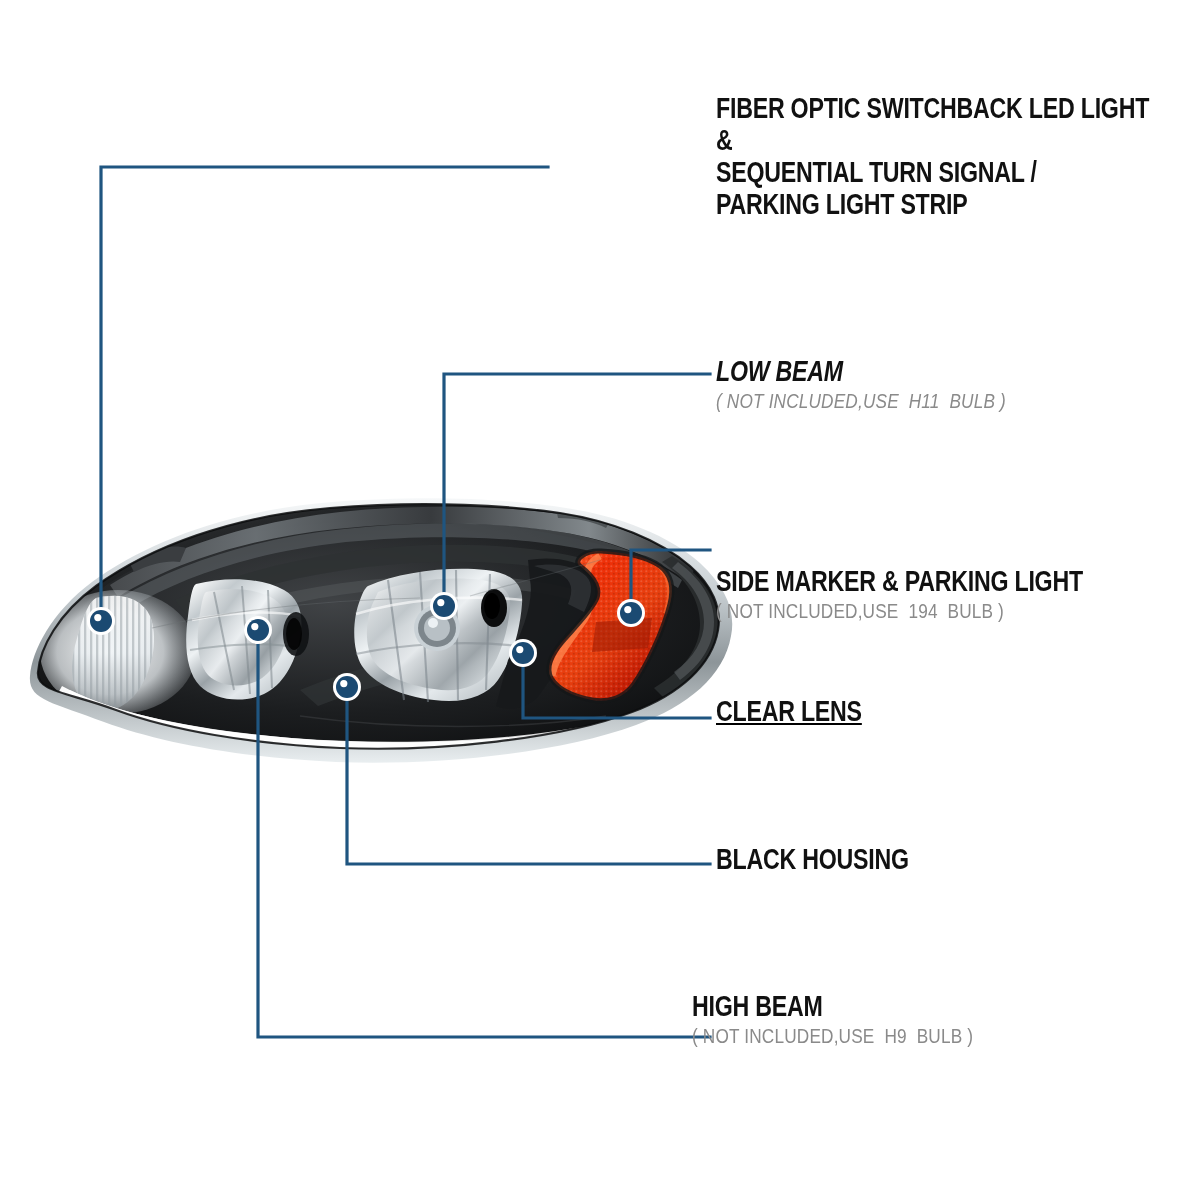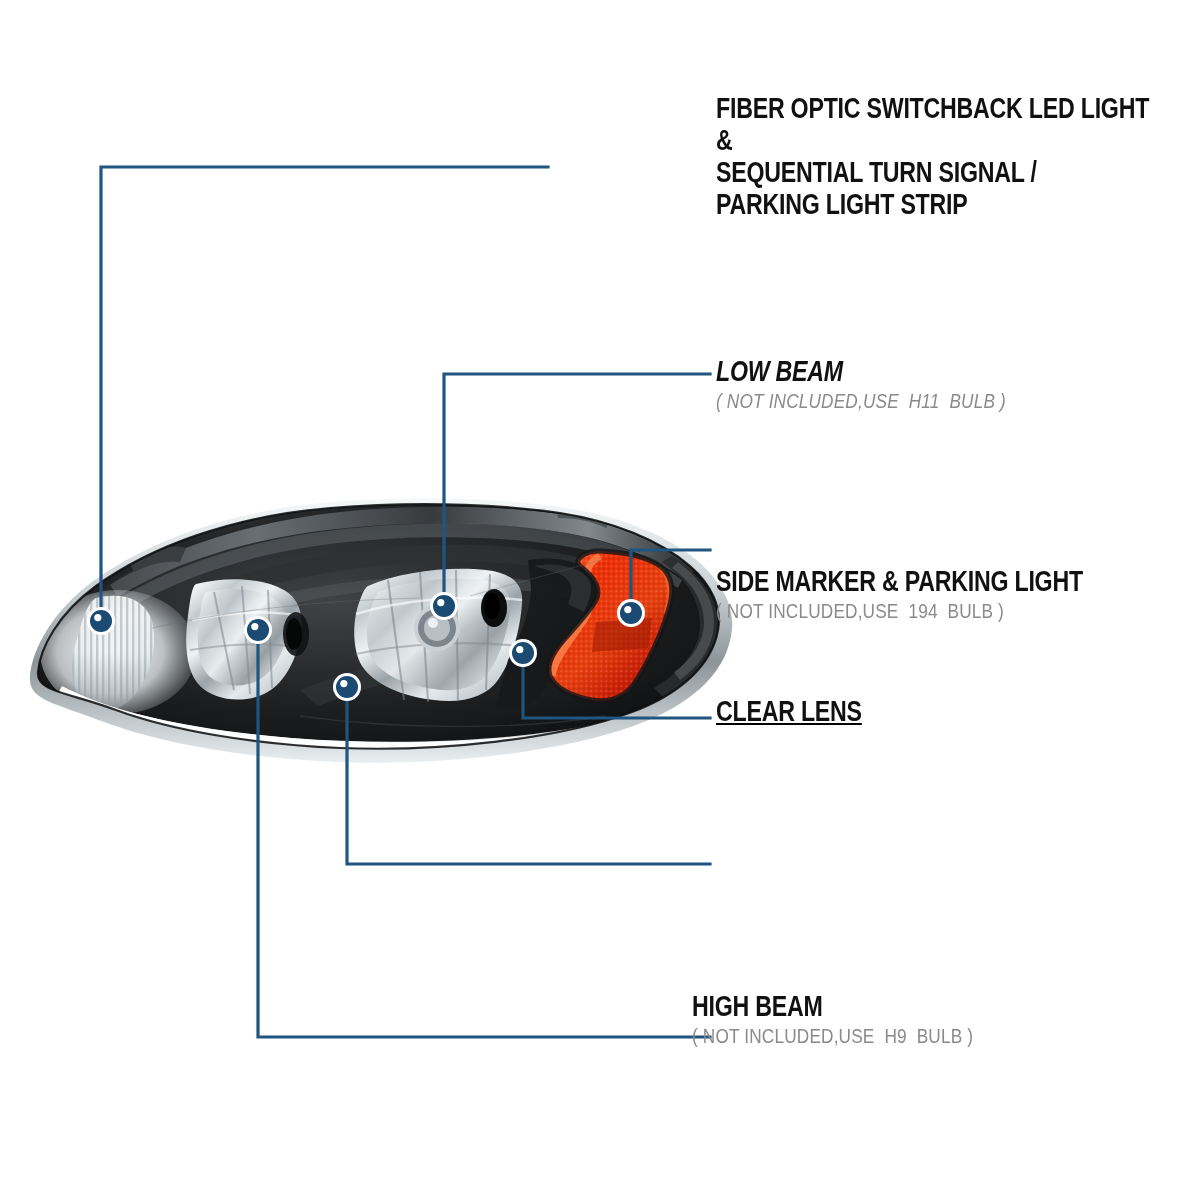--- a/index.html
+++ b/index.html
@@ -412,19 +412,23 @@
   <div class="callout" id="c-side">
     <div class="title">SIDE MARKER &amp; PARKING LIGHT</div>
     <div class="sub">( NOT INCLUDED,USE  194  BULB )</div>
   </div>
 
   <div class="callout" id="c-clear">
     <div class="title">CLEAR LENS</div>
 
   </div>
 
+  <div class="callout" id="c-black">
+    <div class="title">BLACK HOUSING</div>
+
+  </div>
 
   <div class="callout" id="c-high">
     <div class="title">HIGH BEAM</div>
     <div class="sub">( NOT INCLUDED,USE  H9  BULB )</div>
   </div>
 
 </div>
 
 </body></html>

